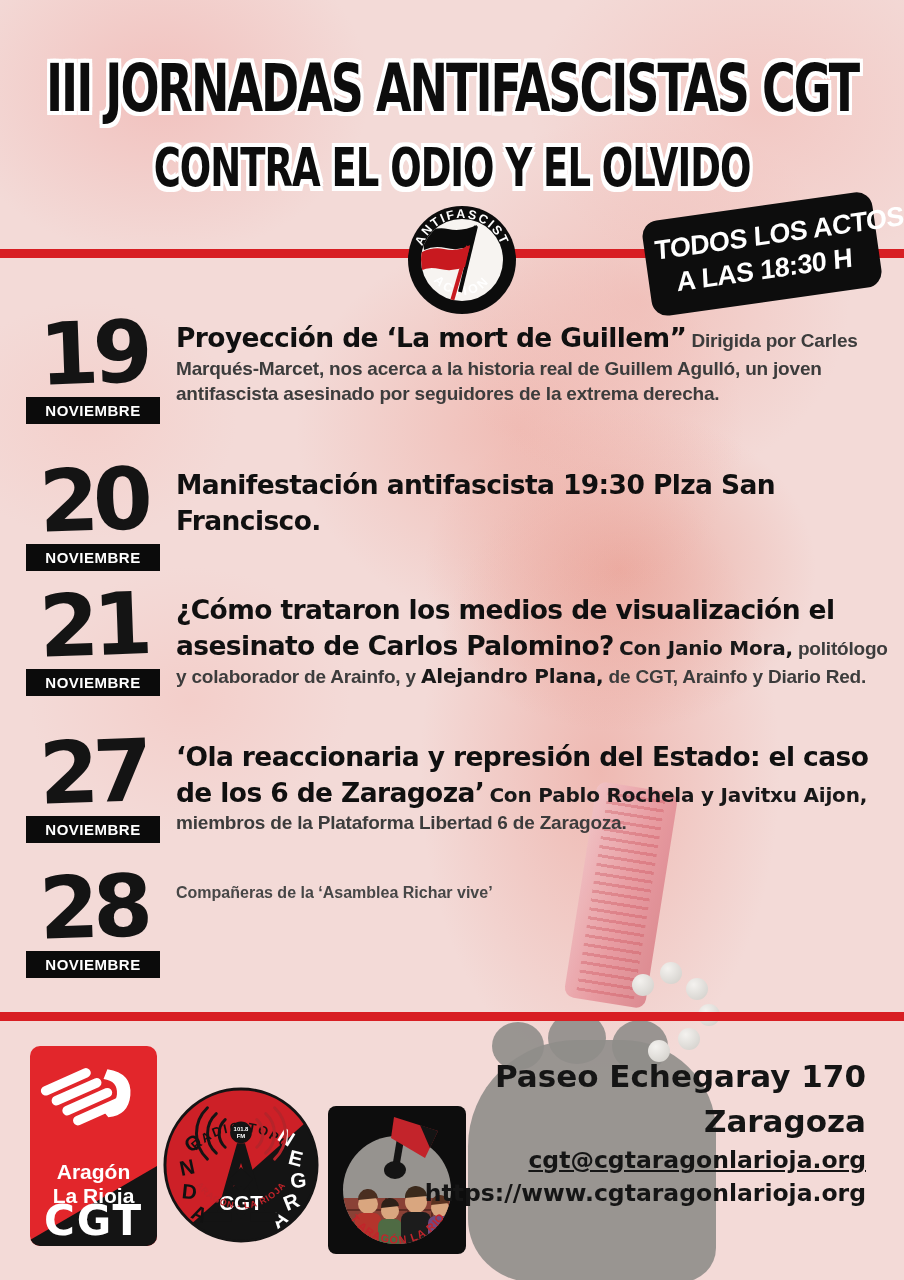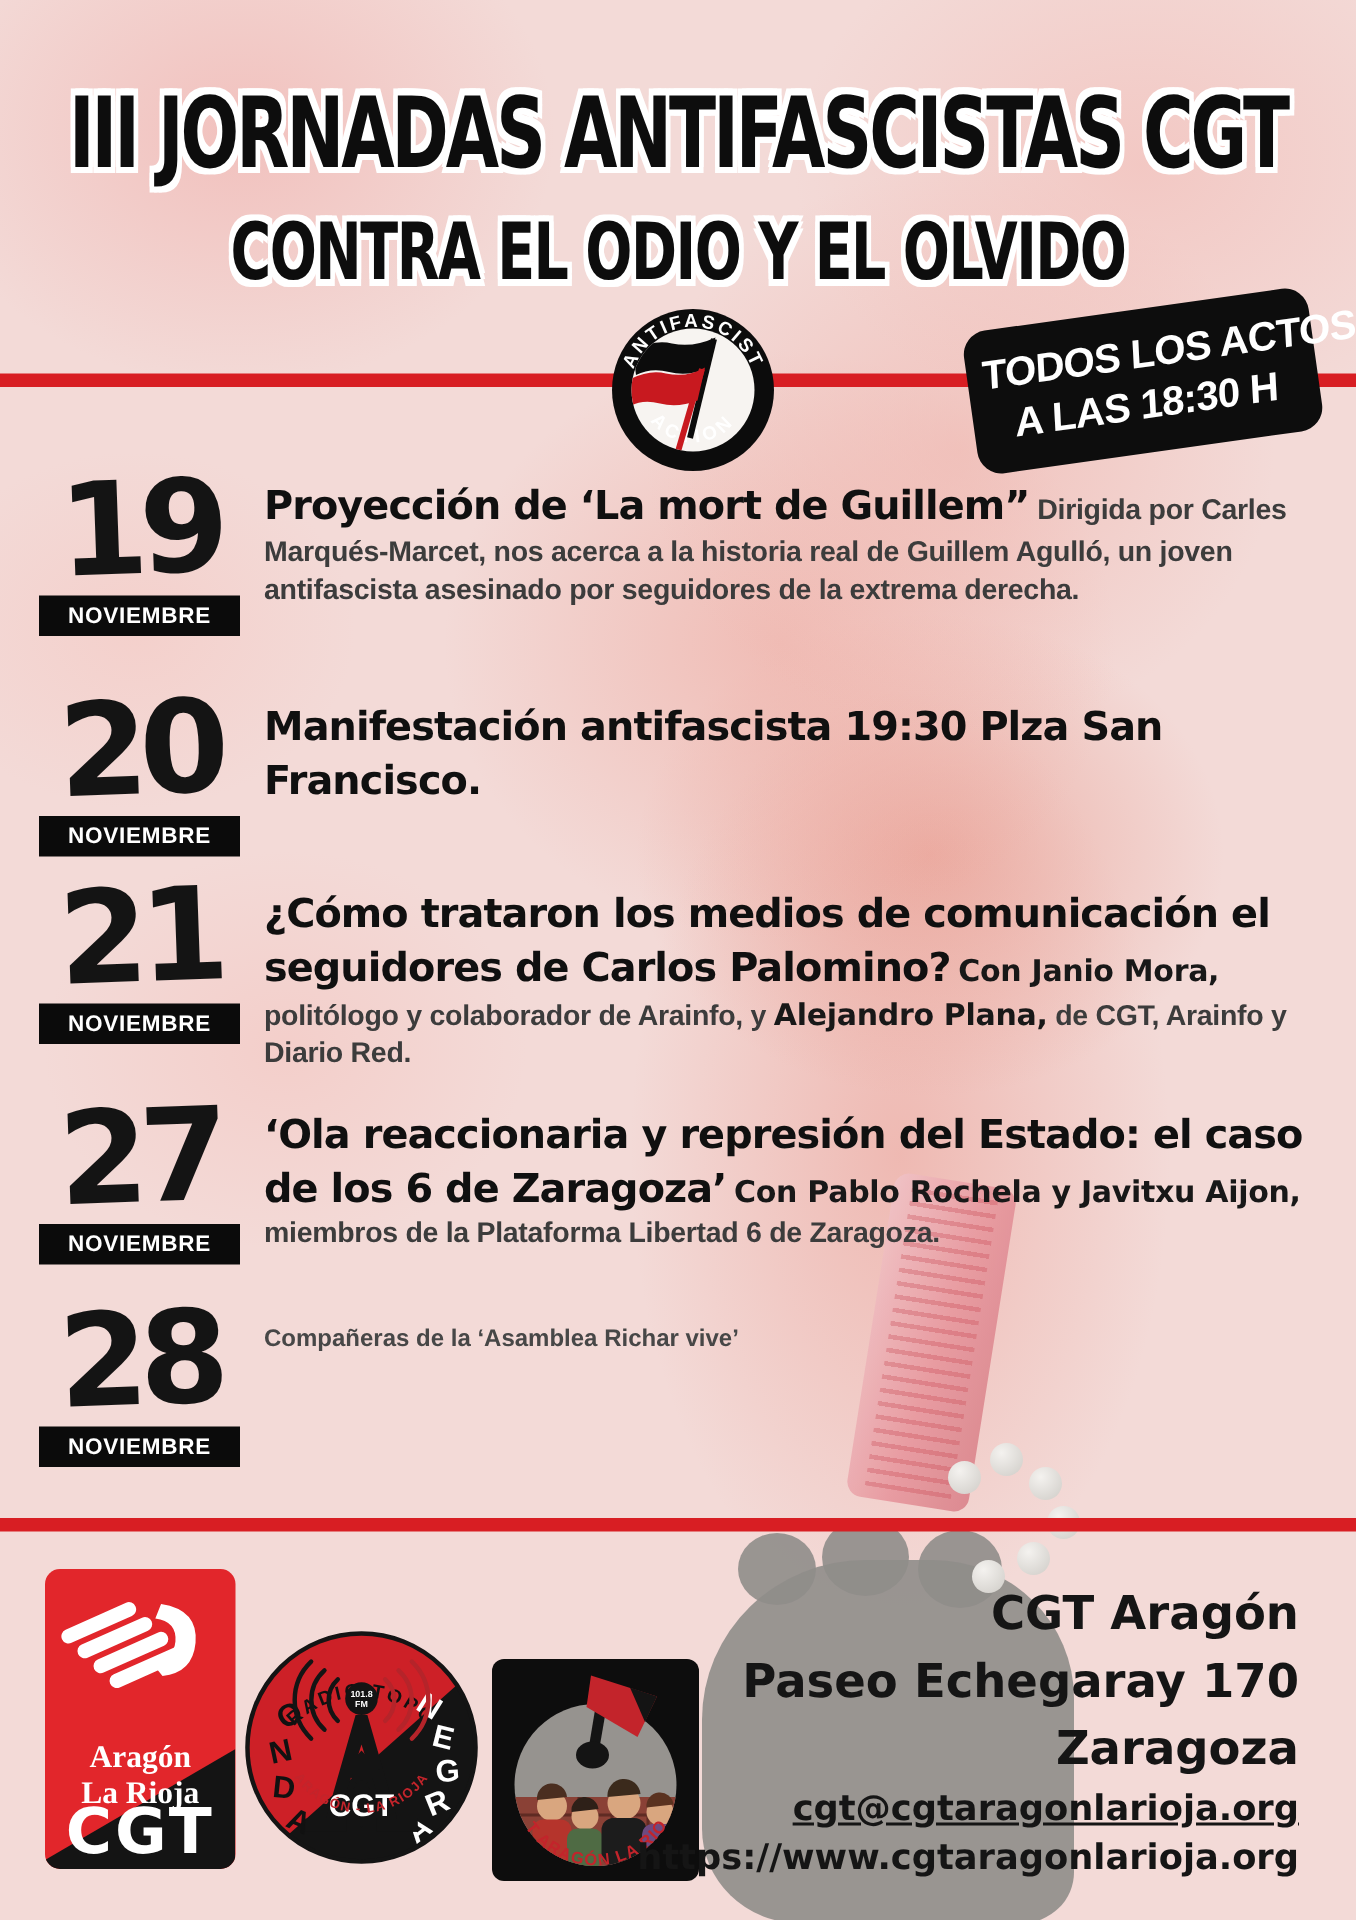--- a/index.html
+++ b/index.html
@@ -64,21 +64,21 @@
   .edesc{font-family:"Liberation Sans",sans-serif;font-weight:700;font-size:19px;
     letter-spacing:-0.2px;color:#3c3c3c;}
   .seg-b{color:#181818;font-family:"DejaVu Sans",sans-serif;font-size:20px;}
   .esub{margin-top:8px;font-family:"Liberation Sans",sans-serif;font-weight:700;
     font-size:16px;color:#474747;}
   
   .cgt-logo{position:absolute;left:30px;top:1046px;width:127px;height:200px;z-index:3;
     background:#e2262b;border-radius:10px;overflow:hidden;}
   .cgt-fist{position:absolute;left:10px;top:8px;z-index:2;}
   .cgt-region{position:absolute;top:114px;width:100%;text-align:center;z-index:2;
-    color:#fff;font-family:Liberation Serif, serif;font-weight:700;font-size:21px;line-height:1.12;}
+    color:#fff;font-family:Liberation Sans, sans-serif;font-weight:700;font-size:21px;line-height:1.12;}
   .cgt-org{position:absolute;top:150px;width:100%;text-align:center;z-index:2;
     color:#fff;font-family:"DejaVu Sans",sans-serif;font-weight:700;font-size:42px;letter-spacing:2px;}
   .cgt-wedge{position:absolute;inset:0;background:#141414;z-index:1;
     clip-path:polygon(0 97%, 100% 60%, 100% 100%, 0 100%);}
   .onda-logo{position:absolute;left:162px;top:1086px;z-index:3;}
   .col-logo{position:absolute;left:328px;top:1106px;z-index:3;}
   .contact{position:absolute;right:38px;top:1054px;z-index:3;text-align:right;
     color:#151515;font-family:"DejaVu Sans",sans-serif;font-weight:700;}
   .c-big{font-size:31px;line-height:1.45;}
   .c-small{font-size:23.5px;line-height:1.42;}
@@ -161,21 +161,21 @@
       <span class="etitle">Manifestación antifascista 19:30 Plza San Francisco.</span>
     </div>
   </div>
 
   <div class="event ev2">
     <div class="date-wrap">
       <div class="day">21</div>
       <span class="month">NOVIEMBRE</span>
     </div>
     <div class="content">
-      <span class="etitle">¿Cómo trataron los medios de comunicación el seguidores de Carlos Palomino?</span>
+      <span class="etitle">¿Cómo trataron los medios de visualización el asesinato de Carlos Palomino?</span>
       <span class="edesc">
         <span class="seg-b">Con Janio Mora,</span><span> politólogo y colaborador de Arainfo, y </span><span class="seg-b">Alejandro Plana,</span><span> de CGT, Arainfo y Diario Red.</span>
       </span>
     </div>
   </div>
 
   <div class="event ev3">
     <div class="date-wrap">
       <div class="day">27</div>
       <span class="month">NOVIEMBRE</span>
@@ -314,20 +314,19 @@
         <path d="M92,19 L110,25 L102,42 Z" fill="#141414"></path>
         <ellipse cx="67" cy="64" rx="11" ry="9" fill="#141414"></ellipse>
       </g>
       <text font-size="11" font-weight="bold" fill="#c3242b" letter-spacing="1">
         <textPath href="#tbot" startOffset="50%" text-anchor="middle">CGT ARAGÓN   LA RIOJA</textPath>
       </text>
     </svg>
   </div>
 
   <div class="contact">
-    <div class="c-big">CGT Aragón</div>
     <div class="c-big">Paseo Echegaray 170</div>
     <div class="c-big">Zaragoza</div>
     <div class="c-small c-link">cgt@cgtaragonlarioja.org</div>
     <div class="c-small">https://www.cgtaragonlarioja.org</div>
   </div>
 
 </div>
 
 </body></html>

